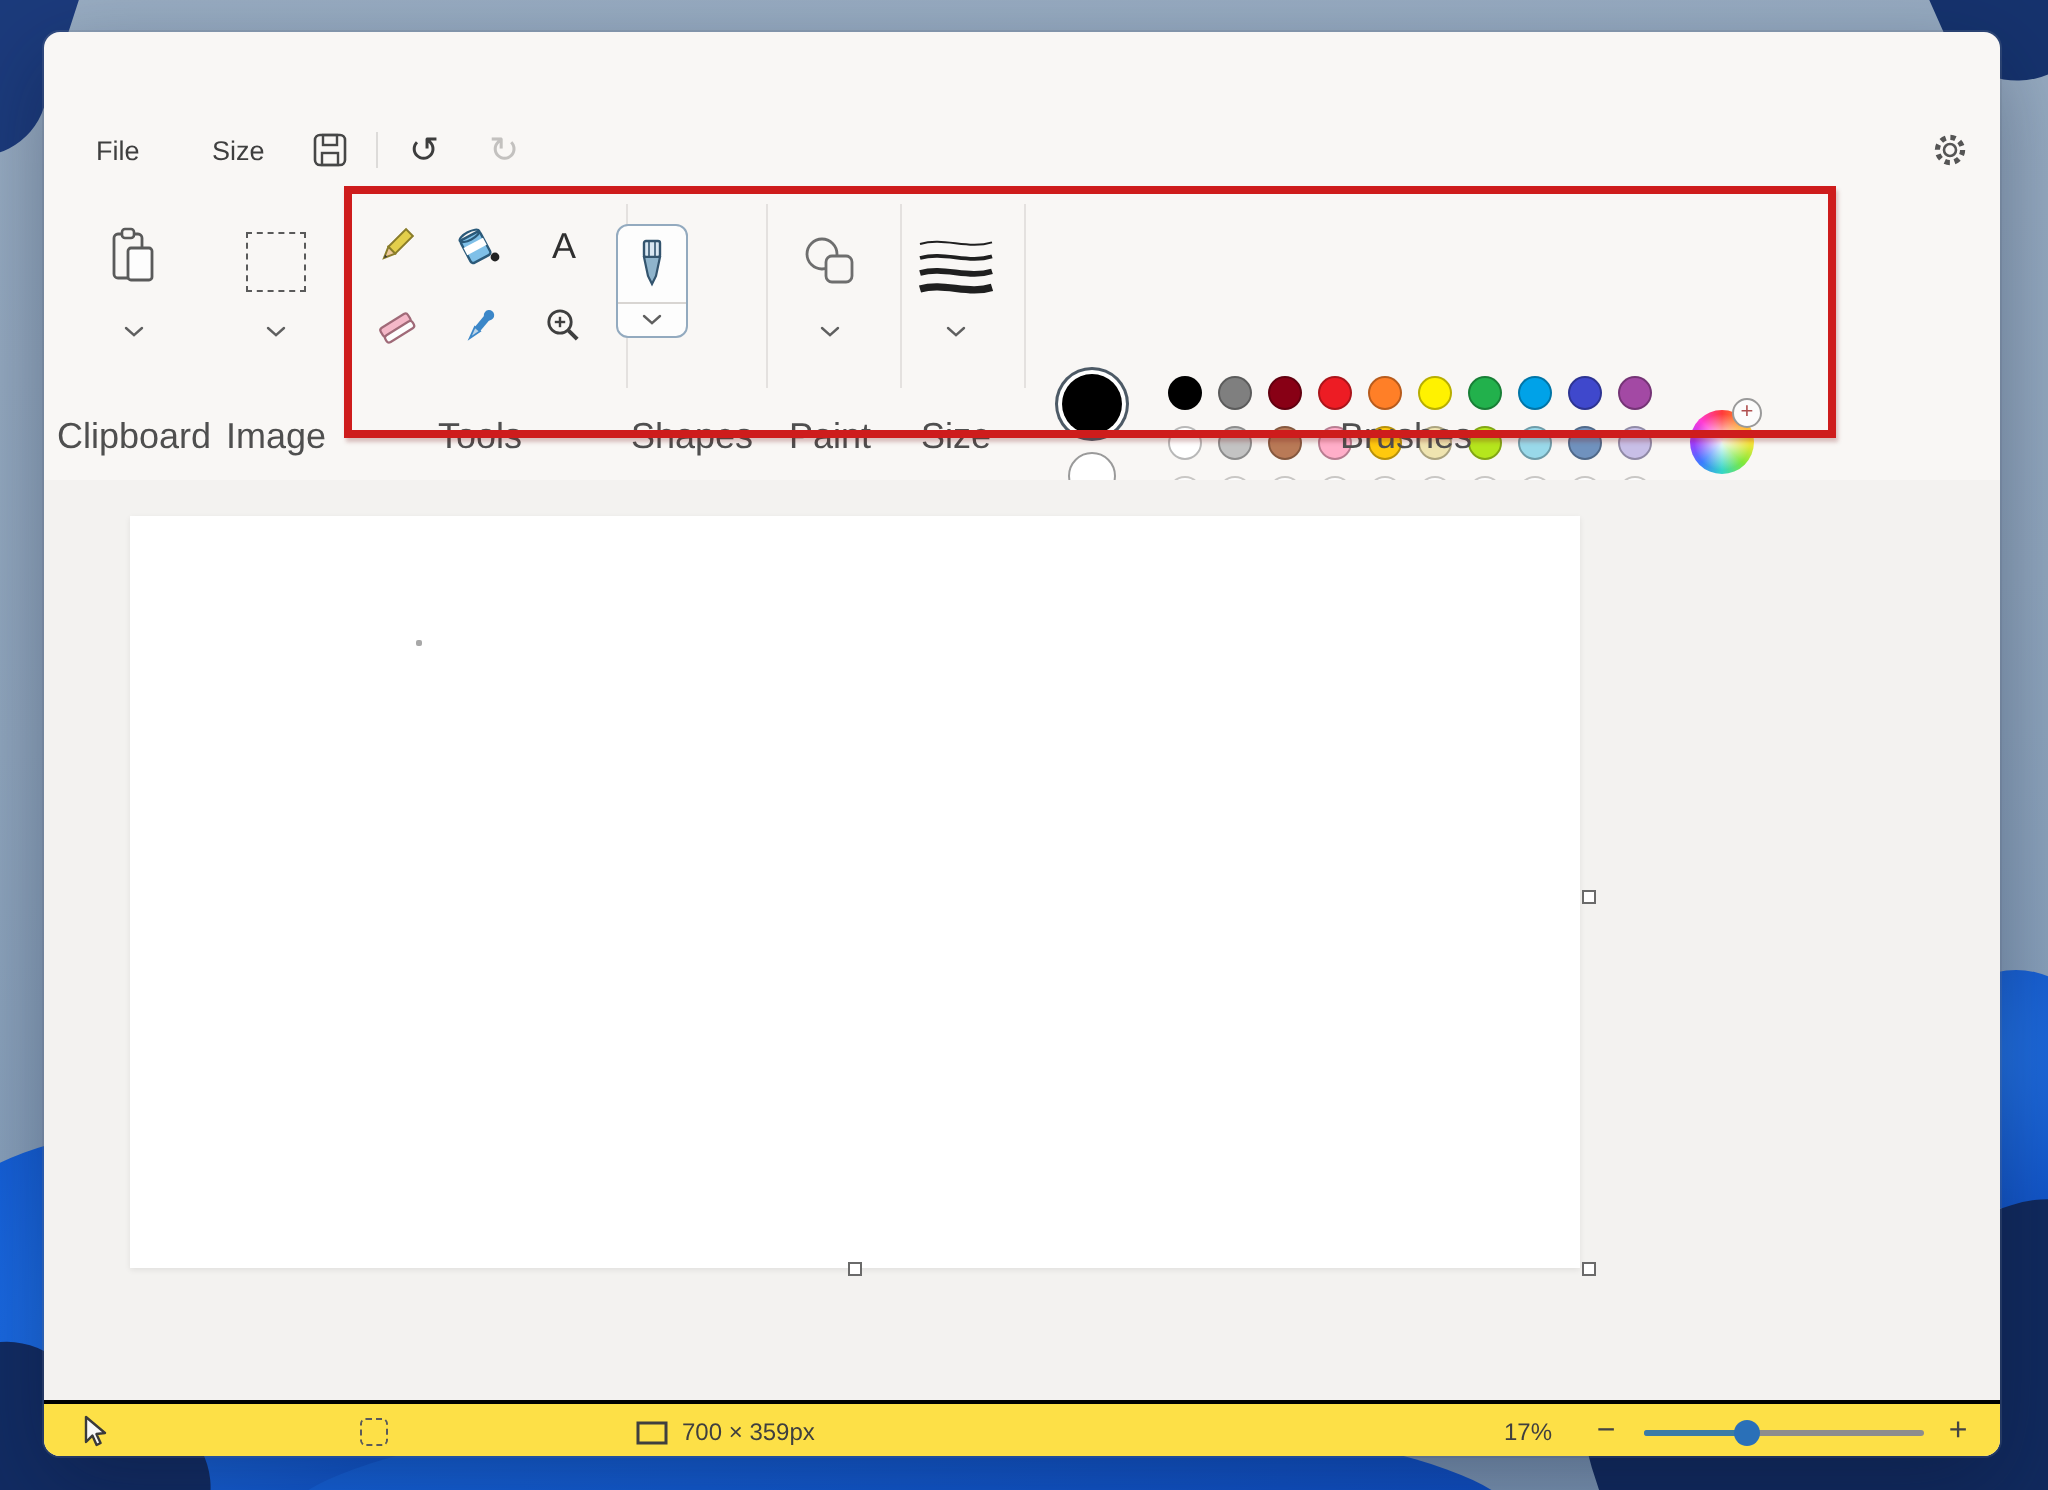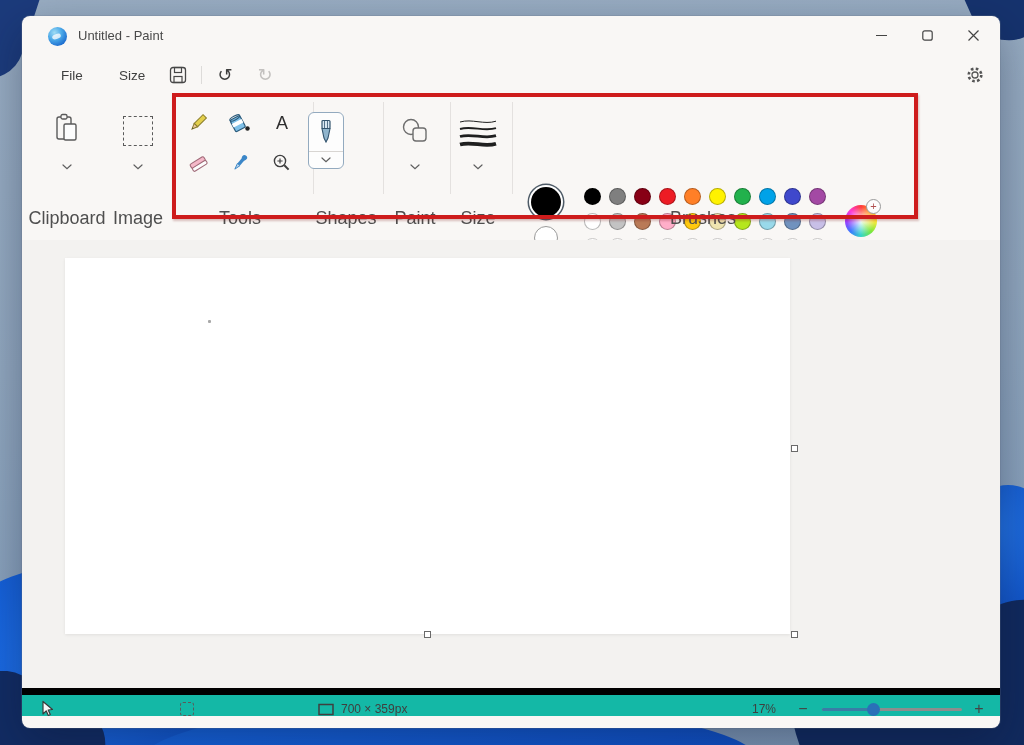--- a/index.html
+++ b/index.html
@@ -30,21 +30,21 @@
   .titlebar { position:absolute; left:0; top:0; right:0; height:40px; }
   .paint-logo { position:absolute; left:26px; top:11px; width:19px; height:19px; border-radius:50%;
     background:radial-gradient(circle at 34% 30%,#9fdcf4 0%,#4aa8e8 40%,#1f6fd0 75%,#15509e 100%); }
   .paint-logo::after { content:""; position:absolute; left:4px; top:7px; width:9px; height:5px;
     border-radius:50%; background:rgba(255,255,255,.75); transform:rotate(-20deg); }
   .win-title { position:absolute; left:56px; top:12px; font-size:13px; color:#4a4a4a; }
   .win-controls { position:absolute; right:4px; top:2px; display:flex; }
   .win-btn { width:46px; height:34px; display:flex; align-items:center; justify-content:center; }
 
   
-  .menubar { position:absolute; left:17px; top:40px; right:0; height:38px; }
+  .menubar { position:absolute; left:4px; top:40px; right:0; height:38px; }
   .menu-item { position:absolute; top:6px; height:27px; padding:0 12px; display:flex; align-items:center;
     font-size:13.5px; color:#3f3f3f; border-radius:4px; }
   .menu-file { left:10px; } .menu-view { left:68px; }
   .mb-btn { position:absolute; top:5px; width:34px; height:28px; display:flex; align-items:center; justify-content:center; border-radius:4px; }
   .mb-save { left:122px; }
   .mb-sep { position:absolute; left:162px; top:10px; width:1px; height:18px; background:#dddbd9; }
   .mb-undo { left:169px; font-size:18px; color:#3d3d3d; }
   .mb-redo { left:209px; font-size:18px; color:#c3c1bf; }
   .mb-gear { left:auto; right:8px; }
 
@@ -82,22 +82,22 @@
   .canvas-area { position:absolute; left:0; top:224px; right:0; bottom:28px; background:#f3f2f0; }
   .canvas { position:absolute; left:43px; top:18px; width:725px; height:376px; background:#fff;
     box-shadow:0 1px 3px rgba(0,0,0,.08); }
   .canvas-dot { position:absolute; left:143px; top:62px; width:3px; height:3px; background:#a8a8a8; border-radius:1px; }
   .handle { position:absolute; width:7px; height:7px; background:#fff; border:1px solid #6a6a6a; }
   .handle-right { left:769px; top:205px; }
   .handle-bottom { left:402px; top:391px; }
   .handle-corner { left:769px; top:391px; }
 
   
-  .statusbar { position:absolute; left:0; bottom:12px; right:0; height:28px; background:#14b8a6;
-    border-top:7px solid #000000; display:flex; align-items:center; font-size:12px; color:#3f3f3f; }
+  .statusbar { position:absolute; left:0; bottom:0; right:0; height:28px; background:#fde047;
+    border-top:2px solid #000000; display:flex; align-items:center; font-size:12px; color:#3f3f3f; }
   .sb-pointer { position:absolute; left:18px; top:5px; }
   .sb-select { position:absolute; left:158px; top:7px; width:14px; height:14px;
     border:1.4px dashed #5a5a5a; border-radius:3px; }
   .sb-size { position:absolute; left:296px; top:0; height:28px; display:flex; align-items:center; gap:7px; }
   .sb-zoomtext { position:absolute; left:712px; width:42px; text-align:right; top:7px; }
   .sb-minus { position:absolute; left:768px; top:2px; width:26px; height:24px; display:flex; align-items:center; justify-content:center; font-size:16px; color:#444; }
   .slider { position:absolute; left:800px; top:13px; width:140px; height:3px; background:#8d8d8d; border-radius:2px; }
   .slider-fill { position:absolute; left:0; top:0; height:3px; width:51px; background:#3a7ca6; border-radius:2px; }
   .slider-thumb { position:absolute; left:45px; top:-5px; width:13px; height:13px; border-radius:50%; background:#2a70b8; }
   .sb-plus { position:absolute; left:944px; top:2px; width:26px; height:24px; display:flex; align-items:center; justify-content:center; font-size:16px; color:#444; }
@@ -114,41 +114,20 @@
 <div class="wp wp-dark-tl"></div>
 <div class="wp wp-dark-tr"></div>
 <div class="wp wp-blue-bl"></div>
 <div class="wp wp-dark-bl"></div>
 <div class="wp wp-blue-bottom"></div>
 <div class="wp wp-blue-br"></div>
 <div class="wp wp-dark-br"></div>
 
 <div class="window">
 
-  <div class="titlebar">
-    <div class="paint-logo"></div>
-    <div class="win-title">Untitled - Paint</div>
-    <div class="win-controls">
-      <div class="win-btn">
-        <svg width="11" height="11">
-            <line x1="0" y1="5.5" x2="11" y2="5.5" stroke="#444" stroke-width="1.2"></line>
-          </svg>
-      </div>
-      <div class="win-btn">
-        <svg width="11" height="11">
-            <rect x="0.8" y="0.8" width="9.4" height="9.4" rx="2" fill="none" stroke="#444" stroke-width="1.2"></rect>
-          </svg>
-      </div>
-      <div class="win-btn">
-        <svg width="11" height="11">
-            <path d="M0.5 0.5 L10.5 10.5 M10.5 0.5 L0.5 10.5" stroke="#444" stroke-width="1.2"></path>
-          </svg>
-      </div>
-    </div>
-  </div>
 
   <div class="menubar">
     <div class="menu-item menu-file">File</div>
     <div class="menu-item menu-view">Size</div>
     <div class="mb-btn mb-save">
       <svg width="18" height="18">
         <rect x="1.5" y="1.5" width="15" height="15" rx="2.5" fill="none" stroke="#474747" stroke-width="1.3"></rect>
         <rect x="5.5" y="1.5" width="7" height="5" fill="none" stroke="#474747" stroke-width="1.2"></rect>
         <rect x="5" y="10.5" width="8" height="6" fill="none" stroke="#474747" stroke-width="1.2"></rect>
       </svg>

